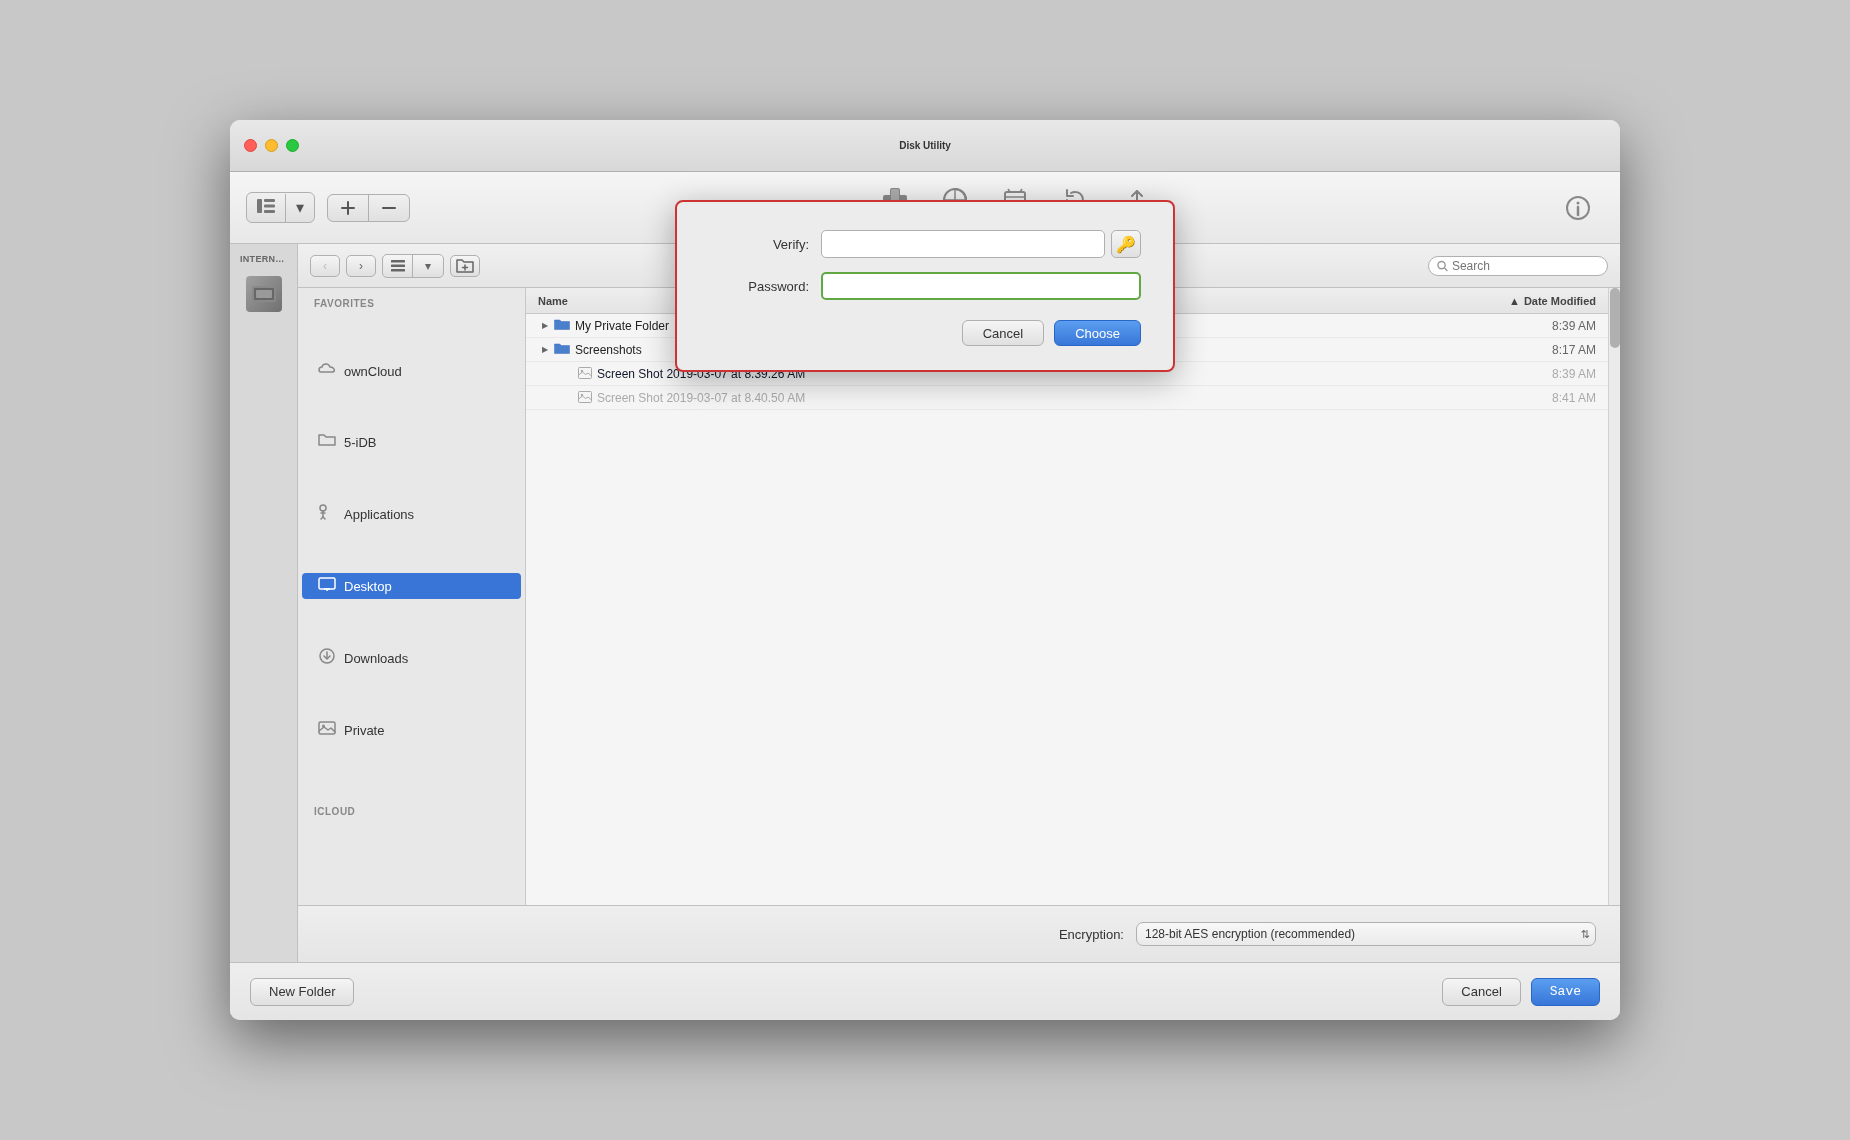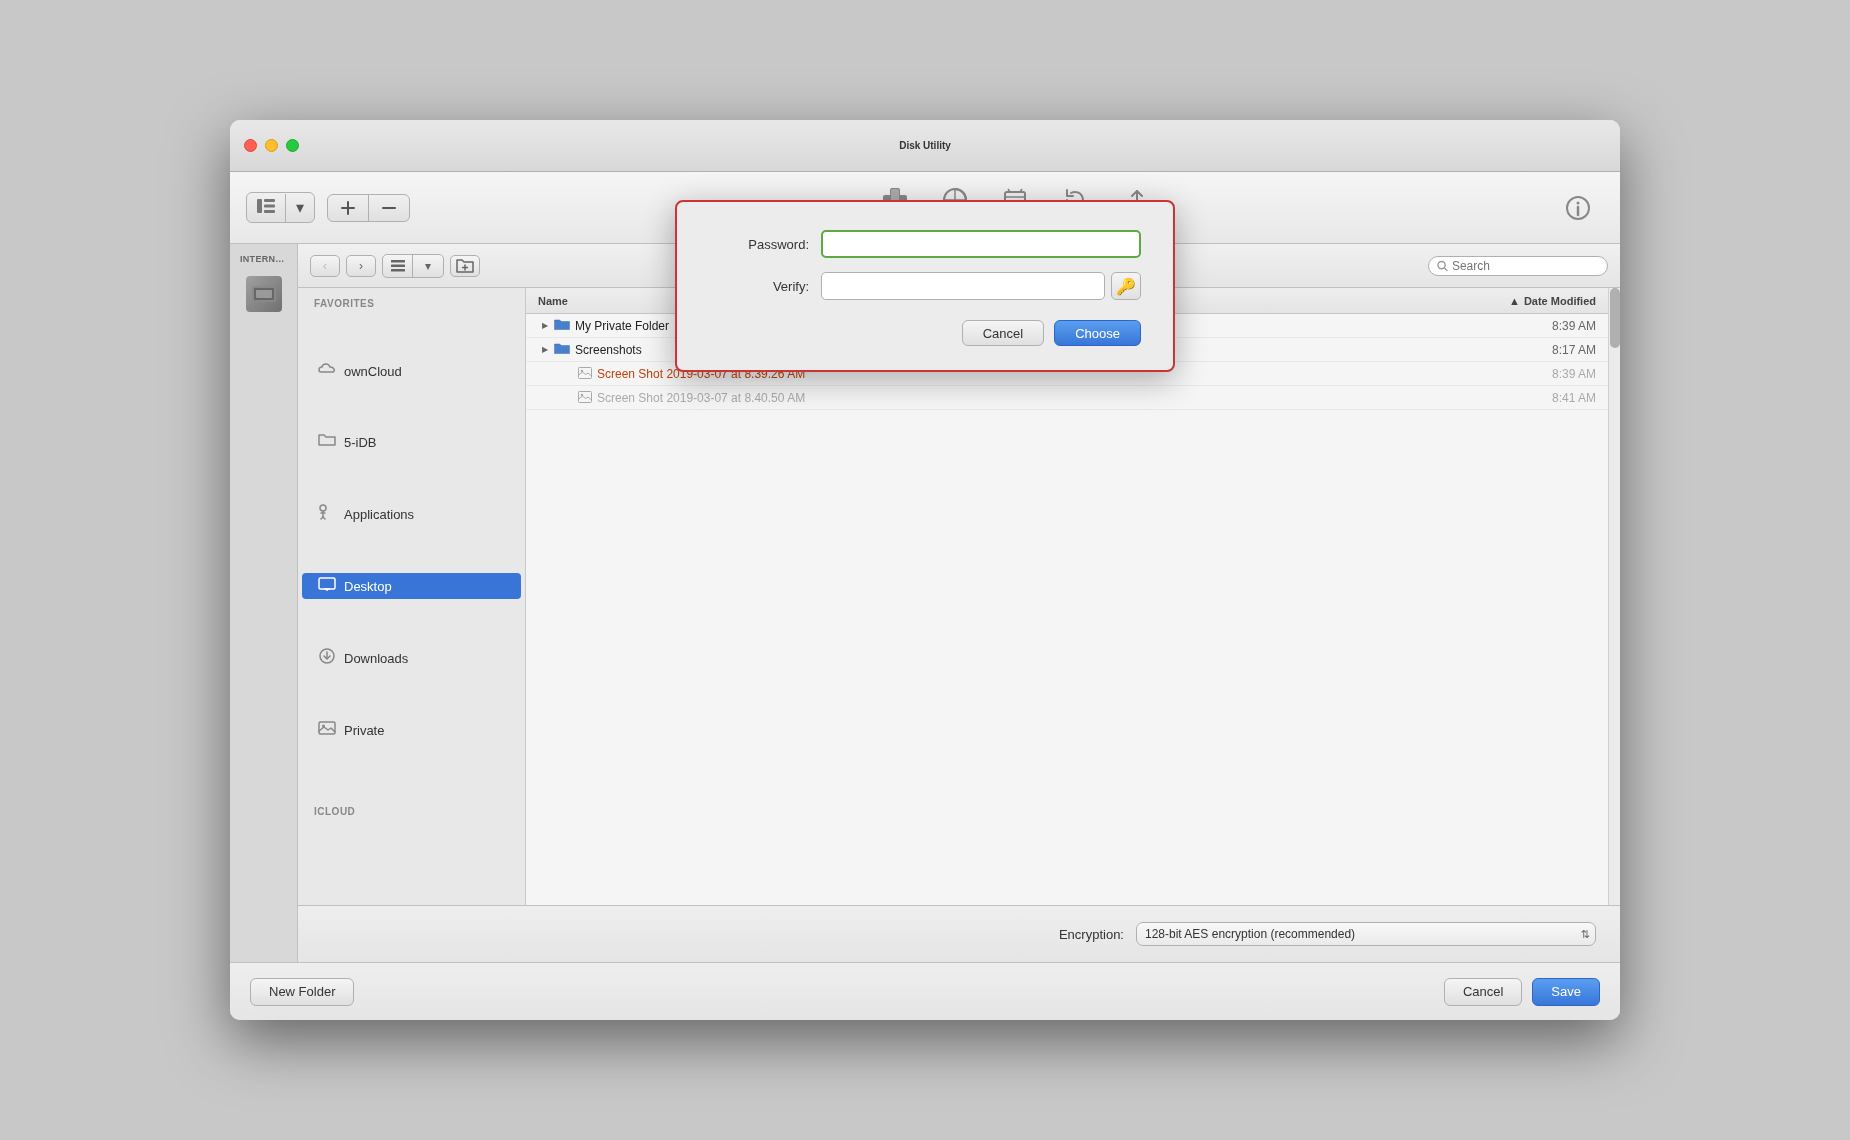--- a/index.html
+++ b/index.html
@@ -484,20 +484,21 @@
       color: #333;
       cursor: pointer;
       display: flex;
       align-items: center;
       justify-content: center;
     }
     .action-btn.primary {
       background: linear-gradient(to bottom, #5a9ef0, #3876d8);
       color: white;
       border-color: #2a66c8;
+      font-family: Liberation Mono, monospace;
     }
 
     .bottom-right-actions {
       display: flex;
       gap: 10px;
     }
 
     
     .dialog-overlay {
       position: absolute;
@@ -861,21 +862,21 @@
 
             <div class="file-row dimmed" style="padding-left: 36px;">
               <div class="expand-btn" style="visibility:hidden;">▶</div>
               <span class="file-icon" style="color:#aaa;">
                 <svg width="14" height="12" viewBox="0 0 14 12">
                   <rect x="0.5" y="0.5" width="13" height="11" rx="1" stroke="#aaa" stroke-width="1" fill="none"></rect>
                   <circle cx="4" cy="4" r="1.2" fill="#aaa"></circle>
                   <path d="M0.5 8 L4.5 5 L7.5 7.5 L10 6 L13.5 9" stroke="#aaa" stroke-width="1" fill="none" stroke-linecap="round" stroke-linejoin="round"></path>
                 </svg>
               </span>
-              <span class="file-name" style="color:#c2410c;">Screen Shot 2019-03-07 at 8.39.26 AM</span>
+              <span class="file-name" style="color:#0f172a;">Screen Shot 2019-03-07 at 8.39.26 AM</span>
               <span class="file-date">8:39 AM</span>
             </div>
 
             <div class="file-row dimmed" style="padding-left: 36px;">
               <div class="expand-btn" style="visibility:hidden;">▶</div>
               <span class="file-icon" style="color:#aaa;">
                 <svg width="14" height="12" viewBox="0 0 14 12">
                   <rect x="0.5" y="0.5" width="13" height="11" rx="1" stroke="#aaa" stroke-width="1" fill="none"></rect>
                   <circle cx="4" cy="4" r="1.2" fill="#aaa"></circle>
                   <path d="M0.5 8 L4.5 5 L7.5 7.5 L10 6 L13.5 9" stroke="#aaa" stroke-width="1" fill="none" stroke-linecap="round" stroke-linejoin="round"></path>
@@ -915,34 +916,34 @@
     <div class="bottom-right-actions">
       <button class="action-btn">Cancel</button>
       <button class="action-btn primary">Save</button>
     </div>
   </div>
 
   <div class="dialog-overlay">
     <div class="password-dialog">
 
       <div class="dialog-form-row">
-        <label class="dialog-label">Password:</label>
-        <input type="password" class="dialog-input" value="" style="">
-      </div>
-
-      <div class="dialog-form-row">
         <label class="dialog-label">Verify:</label>
         <div class="verify-input-wrapper">
           <input type="password" class="dialog-input verify-input" value="" style="flex: 1 1 0%;">
           <div class="key-btn">
             <span>🔑</span>
           </div>
         </div>
       </div>
 
+      <div class="dialog-form-row">
+        <label class="dialog-label">Password:</label>
+        <input type="password" class="dialog-input" value="" style="">
+      </div>
+
       <div class="dialog-buttons">
         <button class="dialog-btn">Cancel</button>
         <button class="dialog-btn default">Choose</button>
       </div>
     </div>
   </div>
 
 </div>
 
 </body></html>

